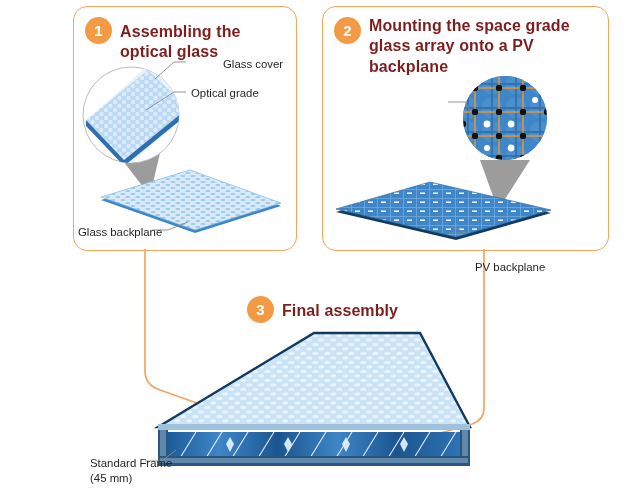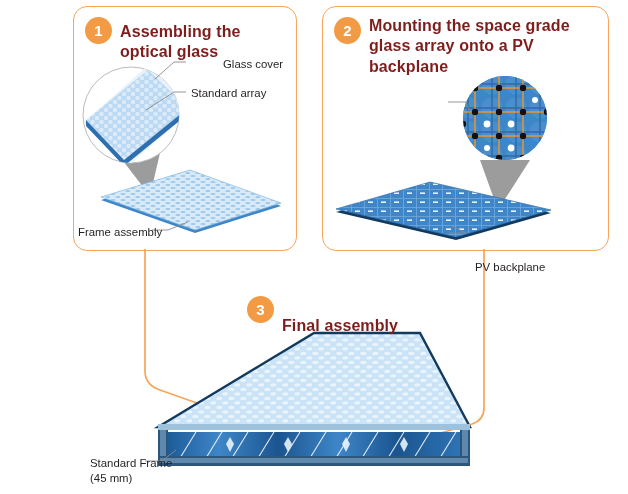--- a/index.html
+++ b/index.html
@@ -16,21 +16,21 @@
          background:#F29B44;color:#fff;font-size:15px;font-weight:bold;
          display:flex;align-items:center;justify-content:center;line-height:1;}
   .p-title{position:absolute;color:#7f1d1d;font-size:16px;font-weight:bold;
            line-height:1.28;letter-spacing:.1px;}
 
   #badge-1{left:85px;top:17px;}
   #title-1{left:120px;top:22px;width:170px;}
   #badge-2{left:334px;top:17px;}
   #title-2{left:369px;top:16px;width:215px;}
   #badge-3{left:247px;top:296px;}
-  #title-3{left:282px;top:316px;width:150px;}
+  #title-3{left:282px;top:301px;width:150px;}
 
   
   .lbl{position:absolute;color:#231f20;font-size:11.4px;line-height:1.35;white-space:pre;}
   #lbl-glass-cover{left:176px;top:57px;margin-left:47px;}
   #lbl-optical-array{left:191px;top:86px;}
   #lbl-glass-assembly{left:78px;top:225px;}
   #lbl-space-cells{left:347px;top:93px;}
   #lbl-pv-backplane{left:475px;top:228px;margin-top:32px;}
   #lbl-frame{left:62px;top:456px;margin-left:28px;}
 
@@ -250,21 +250,21 @@
   <div class="badge" id="badge-1">1</div>
   <div class="p-title" id="title-1">Assembling the optical glass</div>
 
   <div class="badge" id="badge-2">2</div>
   <div class="p-title" id="title-2">Mounting the space grade glass array onto a PV backplane</div>
 
   <div class="badge" id="badge-3">3</div>
   <div class="p-title" id="title-3">Final assembly</div>
 
   <div class="lbl" id="lbl-glass-cover">Glass cover</div>
-  <div class="lbl" id="lbl-optical-array">Standard array</div>
-  <div class="lbl" id="lbl-glass-assembly">Frame assembly</div>
+  <div class="lbl" id="lbl-optical-array">Optical grade</div>
+  <div class="lbl" id="lbl-glass-assembly">Glass backplane</div>
 
   <div class="lbl" id="lbl-pv-backplane">PV backplane</div>
 
   <div class="lbl" id="lbl-frame">Standard Frame
 (45 mm)</div>
 
 </div>
 
 </body></html>

